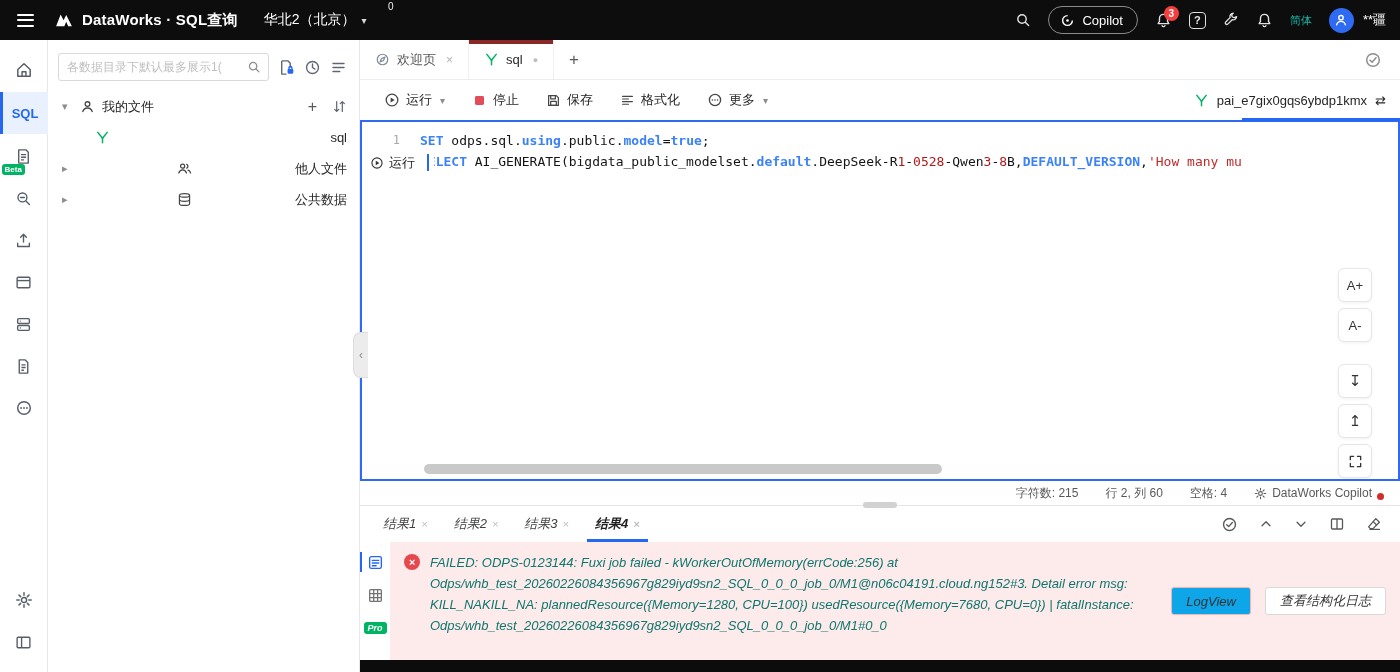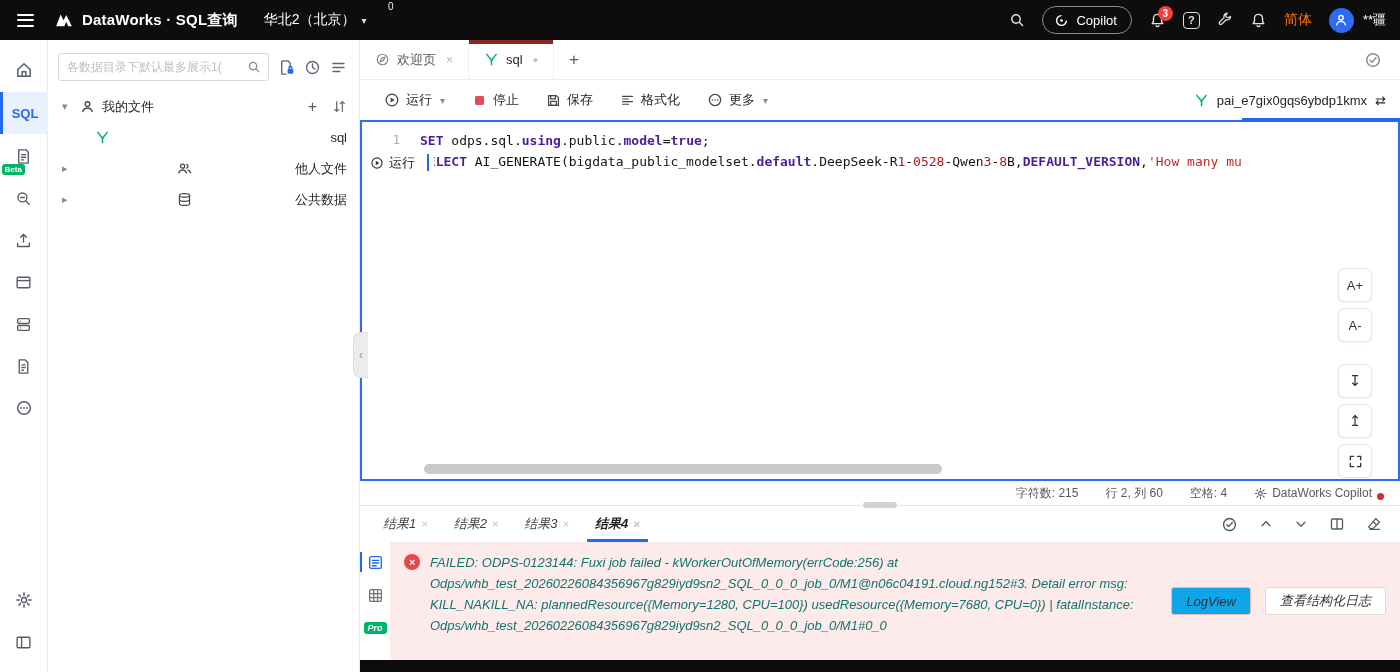--- a/index.html
+++ b/index.html
@@ -21,21 +21,21 @@
   .tb-counter { position:absolute; left:388px; top:1px; font-size:10px; color:#eee; }
   .tb-right { margin-left:auto; display:flex; align-items:center; gap:17px; }
   .tb-ic { color:#e3e3e3; position:relative; }
   .copilot { border:1px solid #8b8b8b; border-radius:15px; height:28px; padding:0 14px 0 11px;
              gap:7px; font-size:13px; color:#fff; }
   .badge { position:absolute; top:-6px; right:-7px; min-width:15px; height:15px; border-radius:8px;
            background:#f53f3f; color:#fff; font-size:10px; display:flex; align-items:center;
            justify-content:center; padding:0 3px; font-weight:700; }
   .qbox { width:17px; height:17px; border:1.4px solid #e0e0e0; border-radius:4px; display:flex;
           align-items:center; justify-content:center; font-size:11px; font-weight:700; }
-  .tb-lang { font-size:14px; color:#f97316; }
+  .tb-lang { font-size:11px; color:#14b8a6; }
   .avatar { width:25px; height:25px; border-radius:50%; background:#2f6bf2; display:flex;
             align-items:center; justify-content:center; }
   .tb-user { font-size:13px; margin-left:-8px; white-space:nowrap; }
 
   
   .app { display:flex; height:632px; }
 
   
   .rail { width:48px; border-right:1px solid #e8e8e8; display:flex; flex-direction:column;
           align-items:center; padding:10px 0 10px 0; gap:2px; background:#fff; flex:none; }
@@ -85,21 +85,21 @@
   .toolbar-right { margin-left:auto; display:flex; align-items:center; gap:8px; padding-right:14px;
                    font-size:13px; color:#262626; }
   .loading-bar { position:absolute; right:0; bottom:-1px; width:158px; height:3px; background:#2468f2; z-index:3; }
 
   
   .editor { flex:1; border:2px solid #2f6bf2; position:relative; background:#fff; overflow:hidden;
             font-family:"DejaVu Sans Mono",monospace; font-size:13px; }
   .lines { padding-top:8px; }
   .cline { display:flex; height:21px; line-height:21px; white-space:pre; overflow:hidden; }
   .lnum { width:58px; text-align:right; padding-right:20px; color:#a8a8a8; font-size:12px; flex:none; }
-  .kw  { color:#4c1d95; font-weight:700; }
+  .kw  { color:#3b82f6; font-weight:700; }
   .pl  { color:#141414; }
   .num { color:#b01919; }
   .str { color:#c22a2a; }
   .run-widget { position:absolute; left:3px; top:30px; display:flex; align-items:center; gap:5px;
                 background:#fff; padding:0 5px; height:21px; font-size:13px; color:#1f1f1f;
                 font-family:"Liberation Sans",sans-serif; }
   .caret { width:2px; height:17px; background:#2468f2; margin-left:7px; }
   .hscroll { position:absolute; left:62px; bottom:5px; width:518px; height:10px; background:#c9c9c9;
              border-radius:5px; }
   .editor-tools { position:absolute; right:26px; top:146px; display:flex; flex-direction:column; gap:6px; }

